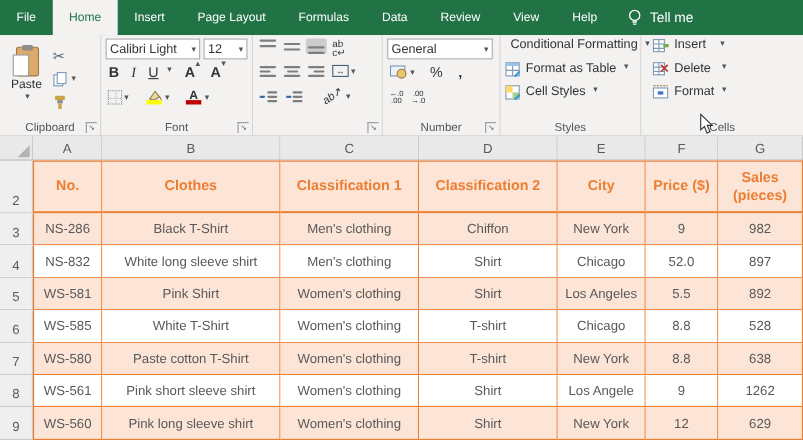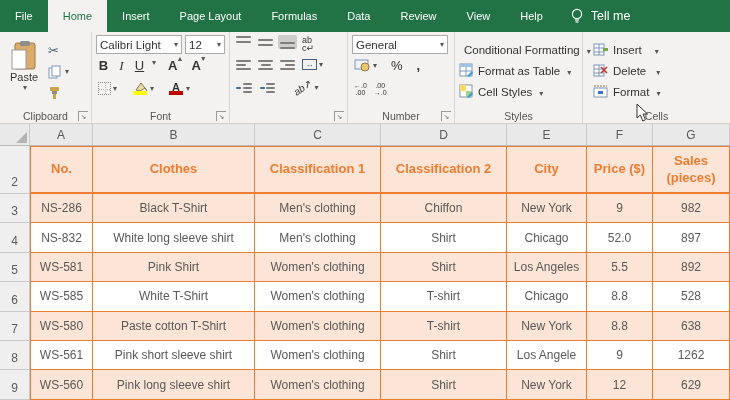--- a/index.html
+++ b/index.html
@@ -56,21 +56,21 @@
   .borderico { width:13px; height:13px; border:1px dotted #8a8a8a; position:relative; }
   .borderico:before { content:""; position:absolute; left:50%; top:0; bottom:0; border-left:1px dotted #b5b5b5; }
   .borderico:after { content:""; position:absolute; top:50%; left:0; right:0; border-top:1px dotted #b5b5b5; }
   
   .al { width:15px; height:12px; position:relative; }
   .al span { position:absolute; height:1.6px; background:#7e7e7e; border-radius:1px; }
   
   .decico { font-size:7px; line-height:7px; color:#333; text-align:center; white-space:pre; }
   .sym { font-size:13px; color:#333; }
   
-  .srow { display:flex; align-items:flex-end; gap:5px; height:21px; font-size:11.5px; color:#333; white-space:nowrap; }
+  .srow { display:flex; align-items:flex-start; gap:5px; height:21px; font-size:11.5px; color:#333; white-space:nowrap; }
   
   .sheet { position:absolute; top:124px; left:0; width:730px; }
   .srow-flex { display:flex; }
   .colhead-row { height:22px; }
   .colhead {
     background:#e9e9e9; color:#5a5a5a; font-size:12px;
     border-right:1px solid #c9c9c9; border-bottom:1px solid #b9b9b9;
     display:flex; align-items:center; justify-content:center;
   }
   .corner { position:relative; }

